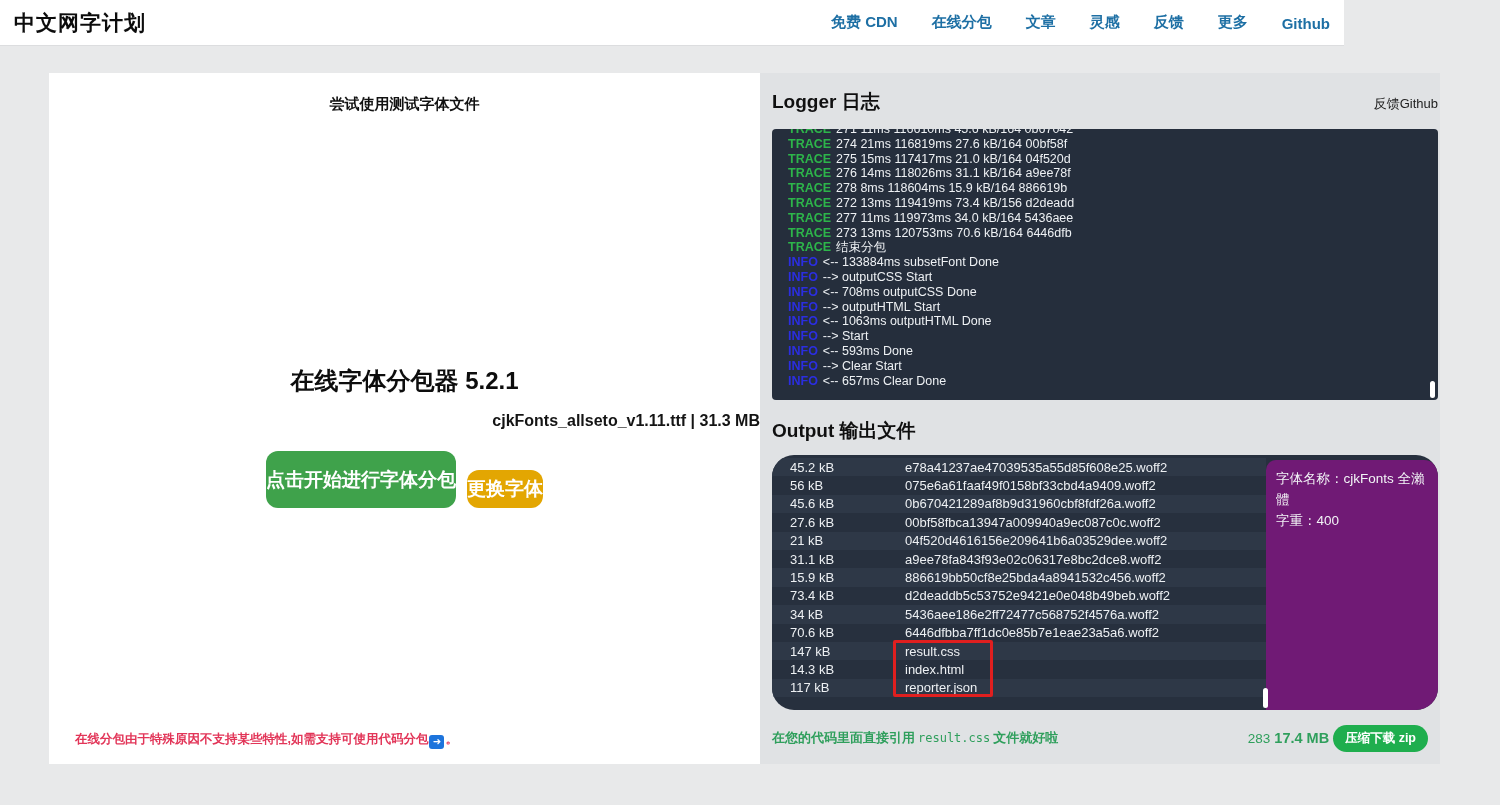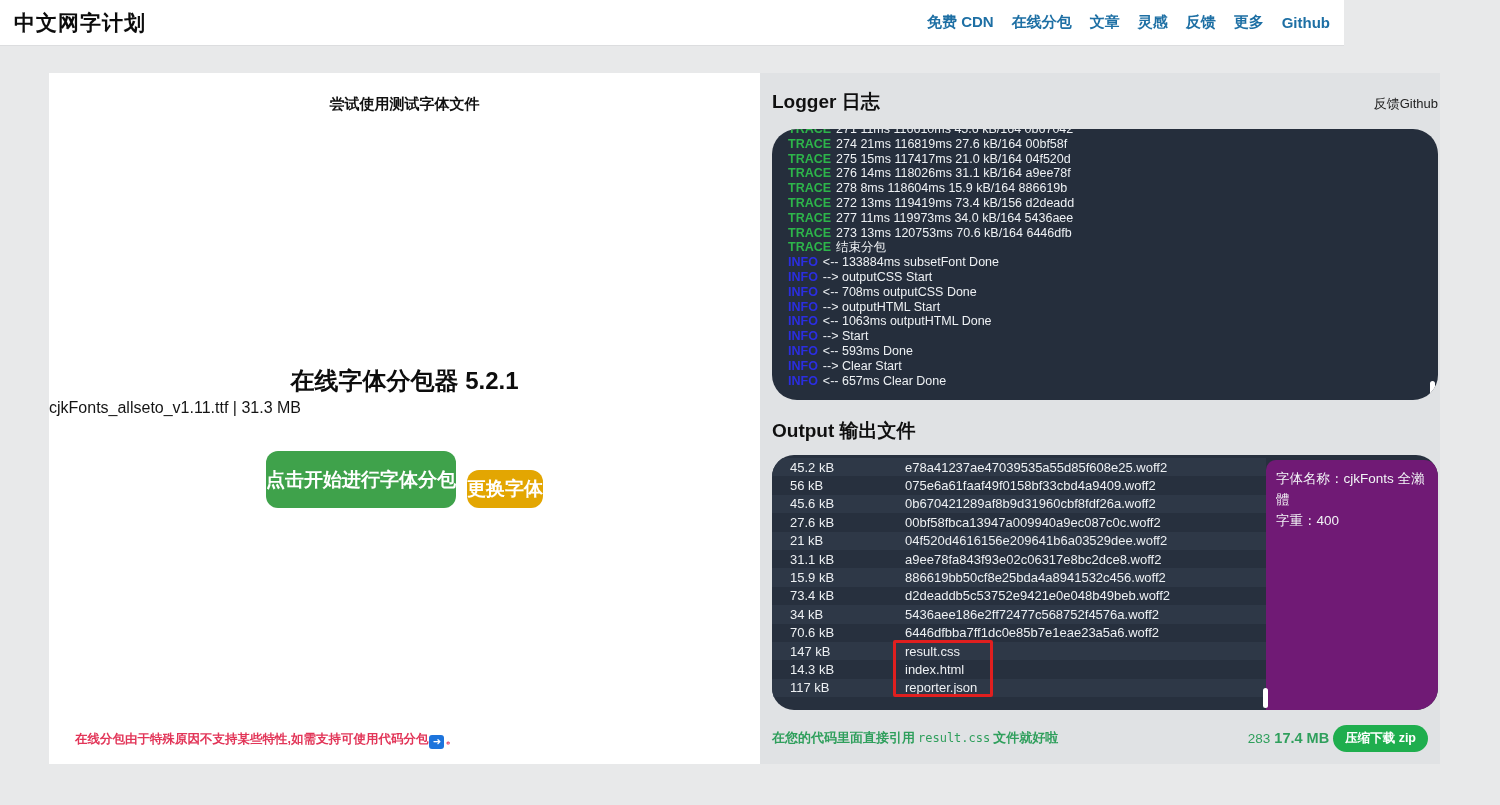--- a/index.html
+++ b/index.html
@@ -4,31 +4,31 @@
 <style>
   * { margin:0; padding:0; box-sizing:border-box; }
   html,body { width:1500px; height:805px; }
   body { font-family:"Liberation Sans","DejaVu Sans",sans-serif; background:#e8e9ea; position:relative; overflow:hidden; }
 
   
   .navbar { position:absolute; top:0; left:0; width:1344px; height:46px; background:#fff;
             border-bottom:1px solid #dcdddf; display:flex; align-items:center;
             justify-content:space-between; padding:0 14px; z-index:5; }
   .logo { font-size:21px; font-weight:800; color:#0c0c0c; letter-spacing:1px; }
-  .nav-links { display:flex; align-items:center; gap:18px; }
+  .nav-links { display:flex; align-items:flex-end; gap:34px; }
   .nav-links a { color:#1d6fa4; font-size:15px; font-weight:700; text-decoration:none; cursor:pointer; }
 
   
   .left-card { position:absolute; left:49px; top:73px; width:711px; height:691px; background:#ffffff; }
   .test-link { position:absolute; top:22px; left:0; width:100%; text-align:center;
                font-size:15px; font-weight:700; color:#111; cursor:pointer; }
   .big-title { position:absolute; top:292px; left:0; width:100%; text-align:center;
                font-size:24px; font-weight:800; color:#0d0d0d; }
-  .file-info { position:absolute; top:326px; left:0; width:100%; text-align:left;
-               font-size:16px; font-weight:400; color:#141414; }
+  .file-info { position:absolute; top:339px; left:0; width:100%; text-align:right;
+               font-size:16px; font-weight:700; color:#141414; }
   .btn-row { position:absolute; top:378px; left:0; width:100%; display:flex; justify-content:center; gap:11px; }
   .btn { border:none; border-radius:12px; color:#fff; font-weight:800; font-size:19px;
          padding:6px 0; cursor:pointer; font-family:inherit; }
   .btn-green { background:#3fa24b; }
   .btn-yellow { background:#e3a602;margin-top:19px; }
   .footnote { position:absolute; top:658px; left:26px; font-size:12.5px; font-weight:700;
               color:#e23558; white-space:nowrap; }
   .arrow-icon { display:inline-block; width:15px; height:14px; background:#1d74dc; color:#fff;
                 border-radius:3px; font-size:10px; line-height:14px; text-align:center;
                 vertical-align:-2px; margin:0 1px; cursor:pointer; }
@@ -36,21 +36,21 @@
   
   .right-region { position:absolute; left:760px; top:73px; width:680px; height:691px; background:#e0e2e4; }
   .section-head { position:absolute; left:12px; font-size:19px; font-weight:700; color:#101010; }
   .logger-head { top:16px; }
   .output-head { top:345px; }
   .logger-links { position:absolute; right:2px; top:22px; font-size:13px; }
   .logger-links a { color:#1d1d1d; text-decoration:none; cursor:pointer; }
 
   
   .log-panel { position:absolute; left:12px; top:56px; width:666px; height:271px;
-               background:#252e3c; border-radius:25px; overflow:hidden; }
+               background:#252e3c; border-radius:4px; overflow:hidden; }
   .log-content { padding:0 10px 0 16px; margin-top:-7px; }
   .log-line { white-space:nowrap; line-height:14.8px; font-size:12.5px; color:#eef1f4; }
   .lv { font-weight:700; margin-right:5px; }
   .lv[data-level="TRACE"] { color:#2db54a; }
   .lv[data-level="INFO"]  { color:#2b2ee0; }
   .log-thumb { position:absolute; right:3px; bottom:2px; width:5px; height:17px;
                background:#ffffff; border-radius:3px; cursor:pointer; }
 
   
   .output-panel { position:absolute; left:12px; top:382px; width:666px; height:255px;

